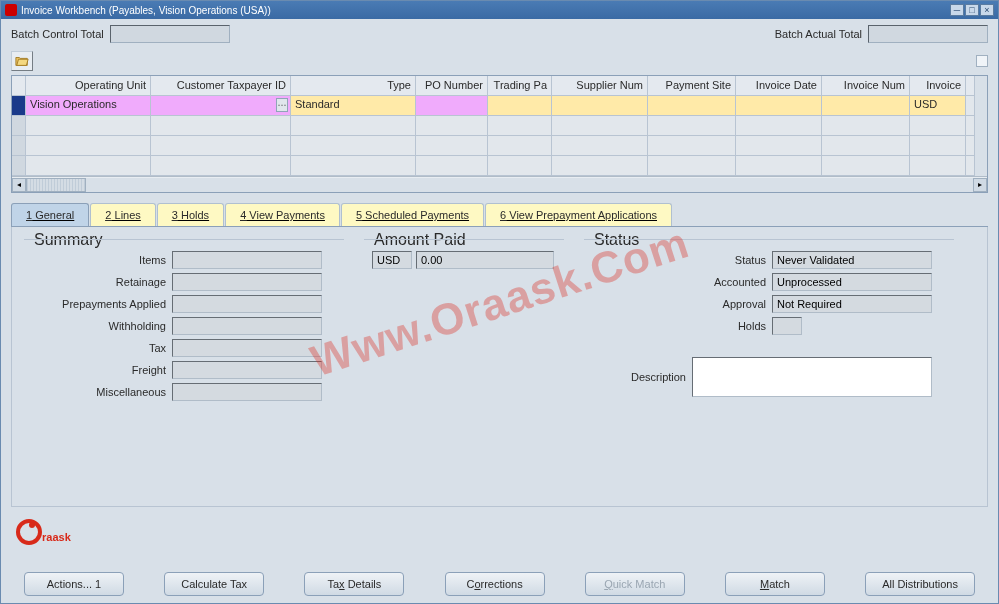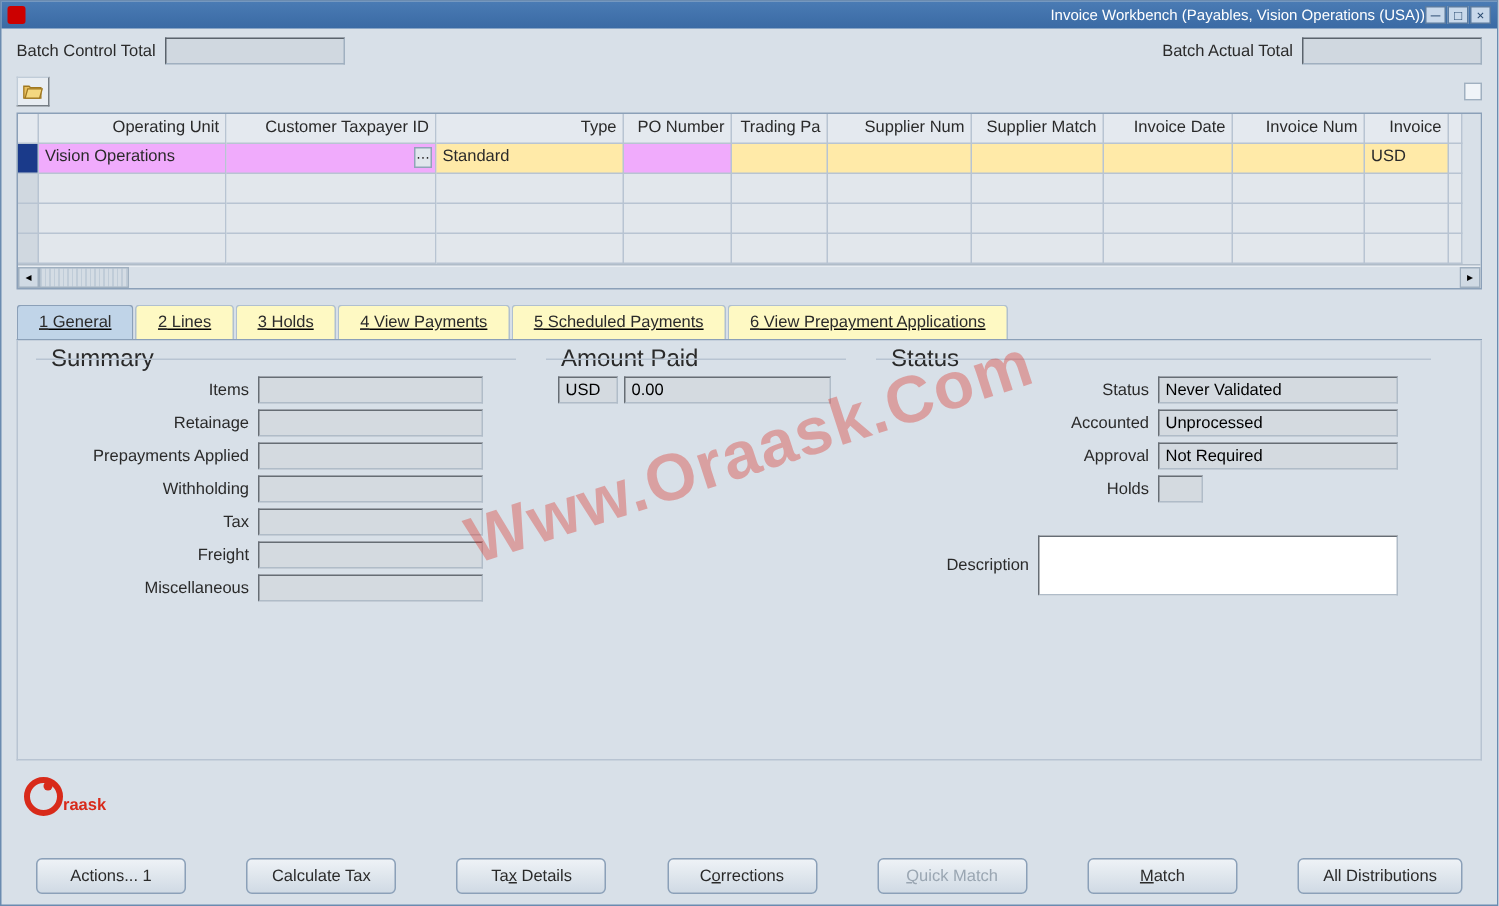--- a/index.html
+++ b/index.html
@@ -1,19 +1,19 @@
 <!DOCTYPE html>
 <html><head>
 <meta charset="utf-8">
 <style>
 * { box-sizing: border-box; margin: 0; padding: 0; font-family: Arial, sans-serif; font-size: 11px; }
 body { background: #d8e0e8; width: 999px; height: 604px; overflow: hidden; position: relative; }
 
 .window { width: 999px; height: 604px; background: #d8e0e8; border: 1px solid #6a8bb0; }
-.titlebar { height: 18px; background: linear-gradient(#4a7bb4, #3a6aa4); color: #fff; display: flex; align-items: center; padding: 0 4px; text-align: right; }
+.titlebar { height: 18px; background: linear-gradient(#4a7bb4, #3a6aa4); color: #fff; display: flex; align-items: center; padding: 0 4px; }
 .titlebar .oracle-icon { width: 12px; height: 12px; background: #c00; border-radius: 2px; margin-right: 4px; display: inline-block; }
 .titlebar .title { flex: 1; font-size: 10px; }
 .titlebar .winbtns { display: flex; gap: 1px; }
 .titlebar .winbtn { width: 14px; height: 12px; background: #c8d8ea; border: 1px solid #5a7ba0; display: flex; align-items: center; justify-content: center; font-size: 9px; color: #2a4a70; cursor: pointer; }
 
 .content { padding: 6px 10px; }
 
 .batch-row { display: flex; align-items: center; margin-bottom: 8px; }
 .batch-row .lbl { color: #2a2a2a; margin-right: 6px; }
 .batch-row .fld { width: 120px; height: 18px; background: #d0d8e0; border: 1px inset #a0b0c0; }
@@ -110,21 +110,21 @@
 
     <div class="grid">
       <div class="grid-head">
         <div class="gh c0"></div>
         <div class="gh c1">Operating Unit</div>
         <div class="gh c2">Customer Taxpayer ID</div>
         <div class="gh c3">Type</div>
         <div class="gh c4">PO Number</div>
         <div class="gh c5">Trading Pa</div>
         <div class="gh c6">Supplier Num</div>
-        <div class="gh c7">Supplier Match</div>
+        <div class="gh c7">Payment Site</div>
         <div class="gh c8">Invoice Date</div>
         <div class="gh c9">Invoice Num</div>
         <div class="gh c10">Invoice</div>
         <div class="gh cend"></div>
       </div>
       <div class="grid-body">
         <div class="grow active">
           <div class="sel c0"></div>
           <div class="gcell white c1">Vision Operations</div>
           <div class="gcell white c2">

